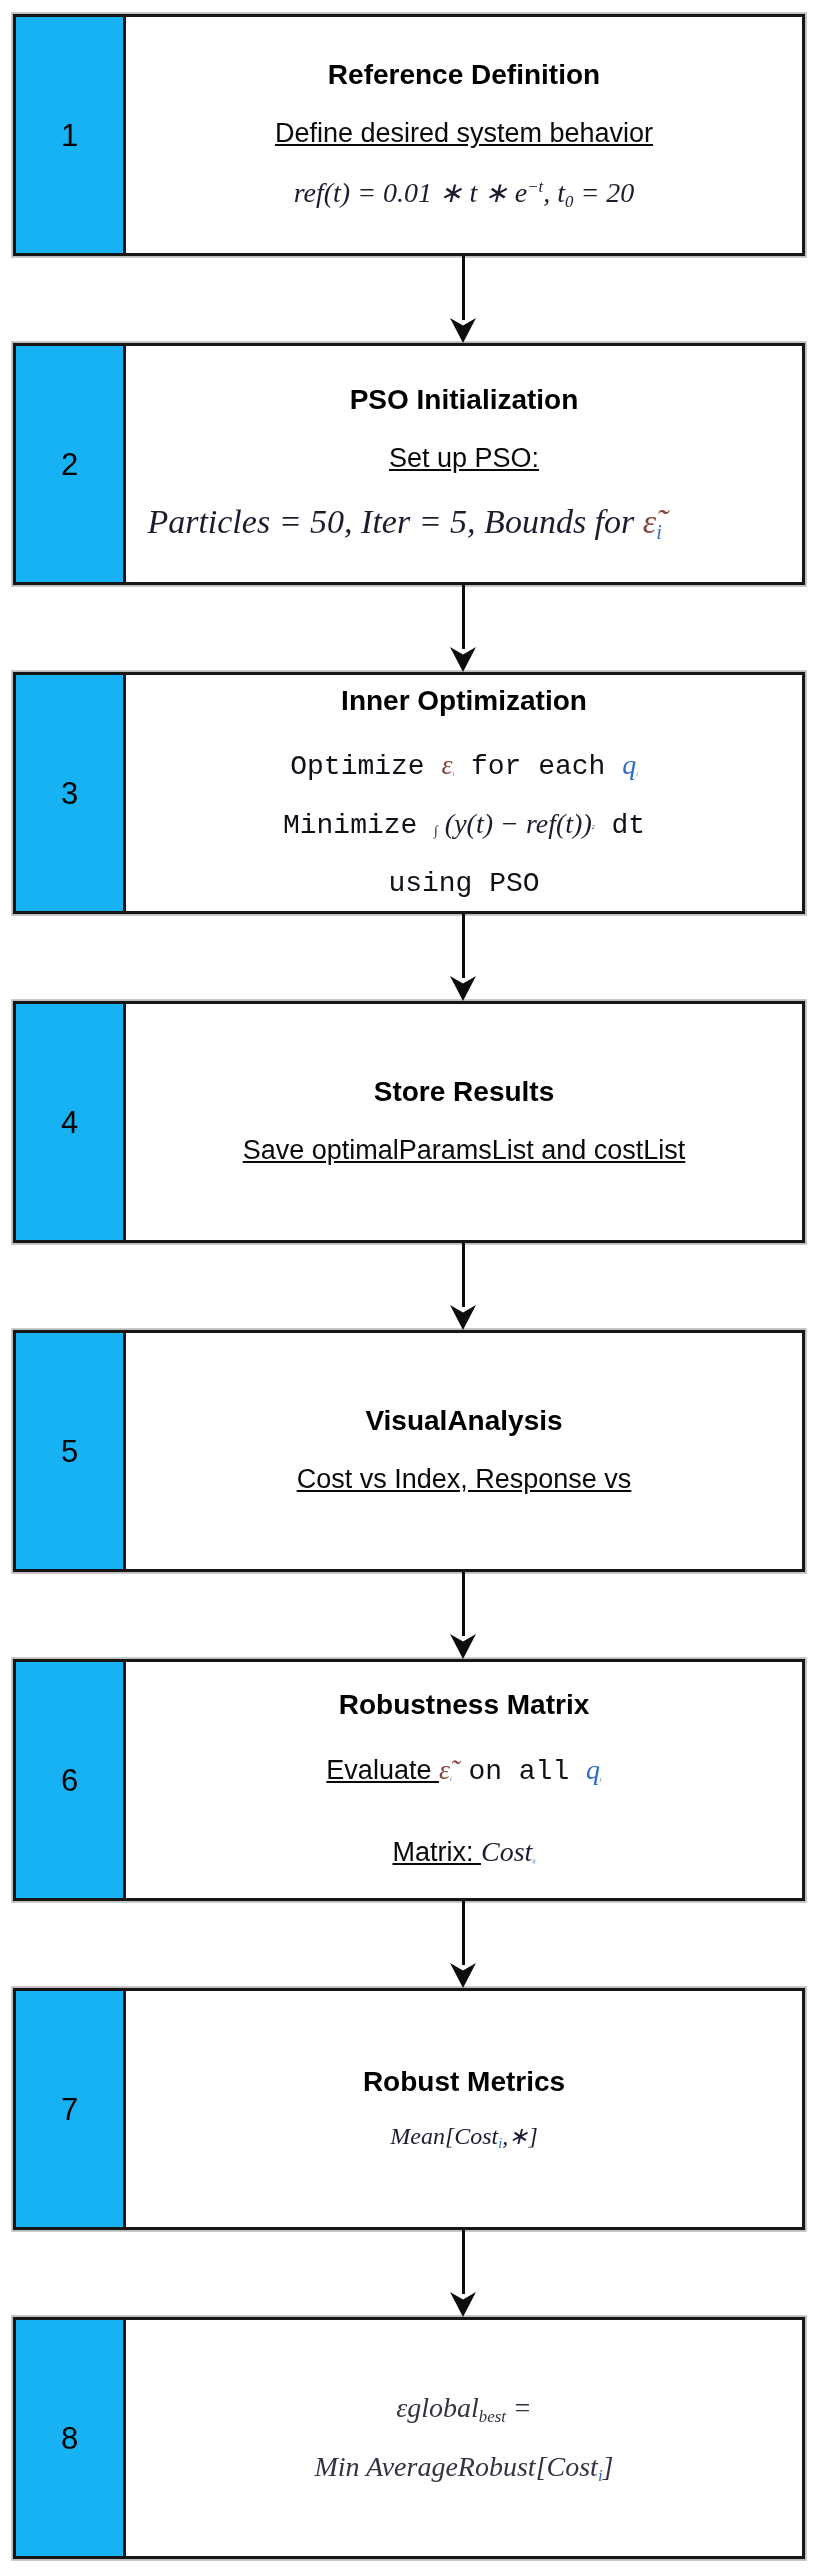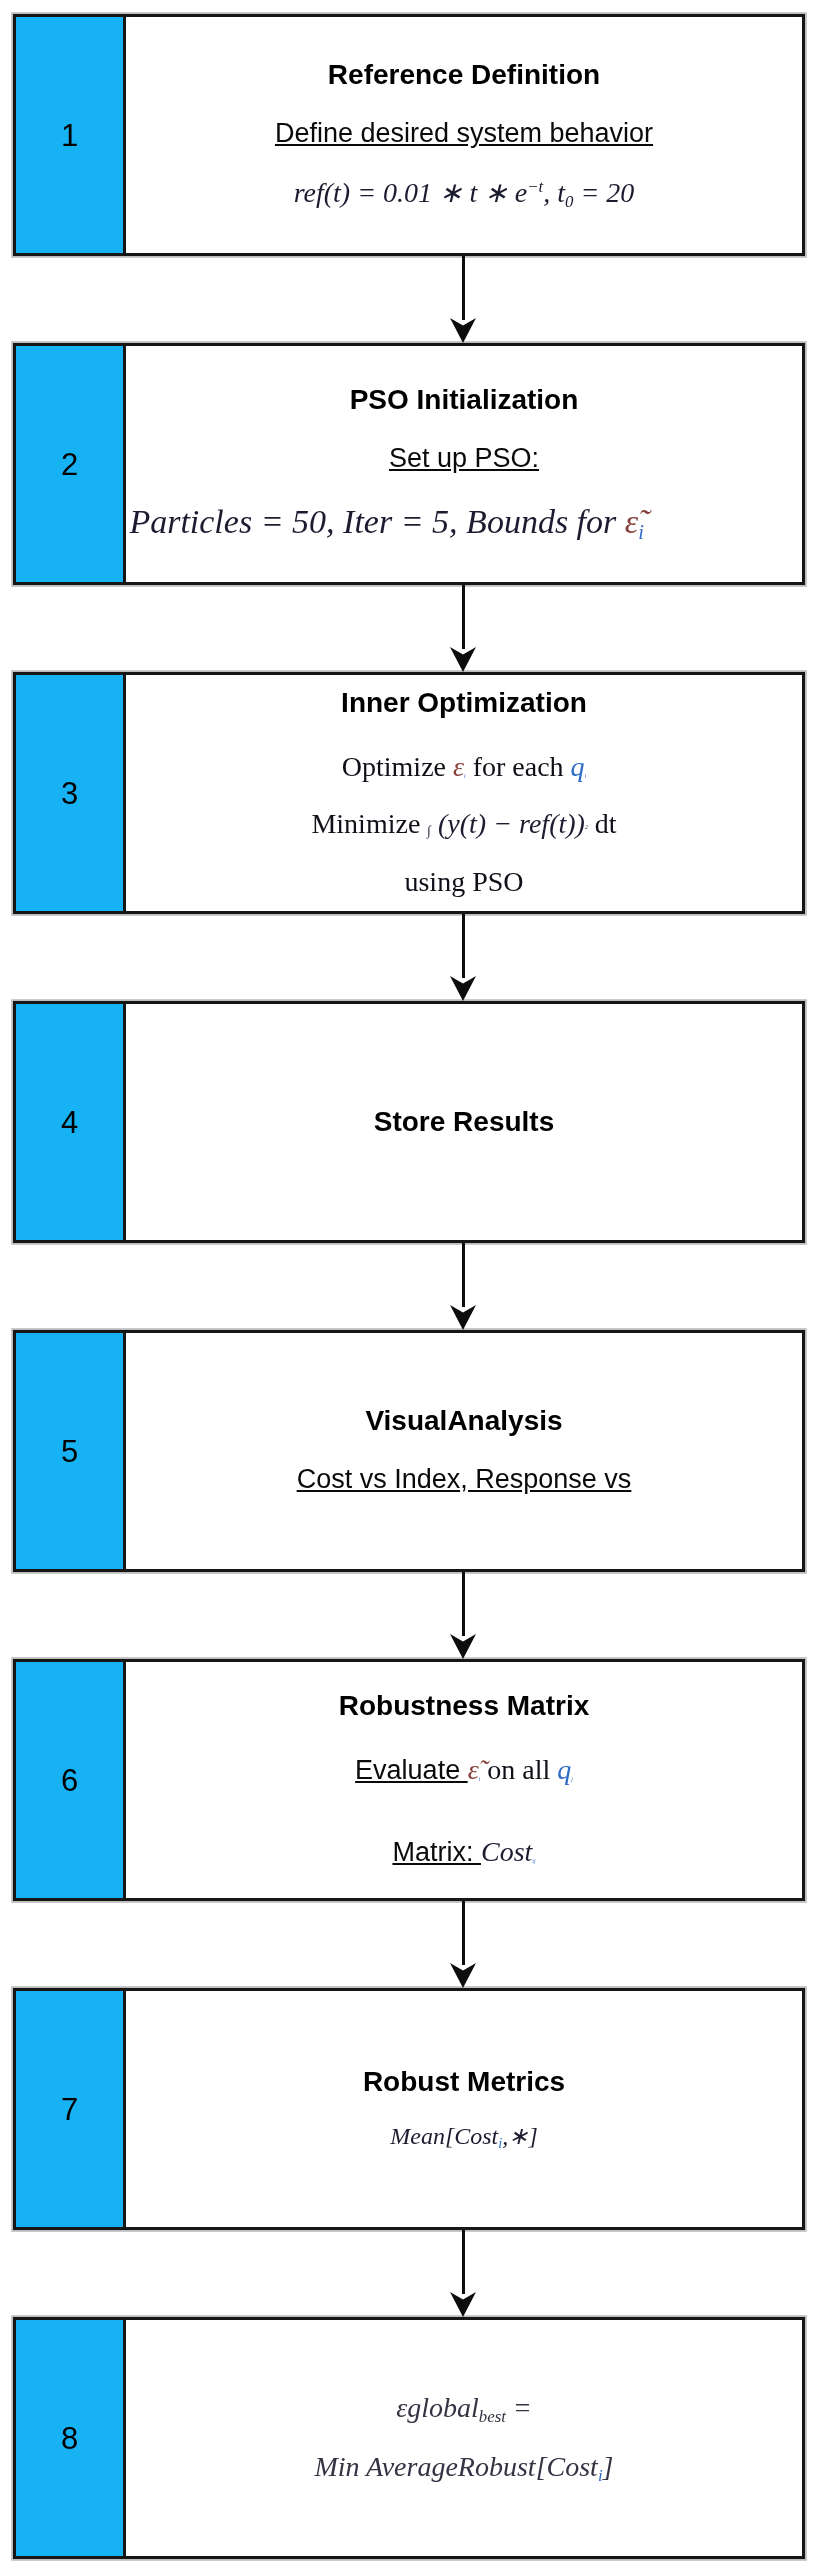--- a/index.html
+++ b/index.html
@@ -18,22 +18,22 @@
     font:400 31px/1 "Liberation Sans",sans-serif;color:#000;
   }
   .content{
     flex:1;display:flex;flex-direction:column;align-items:center;justify-content:center;
     text-align:center;overflow:hidden;gap:20px;padding:0 2.4px;
   }
   .t{font:700 28px/1.3 "Liberation Sans",sans-serif;color:#000;}
   .b{font:400 27px/1.5 "Liberation Sans",sans-serif;color:#0a0a0a;text-decoration:underline;}
   .line{line-height:1.35;white-space:nowrap;text-align:center;}
   .m{font-family:"Liberation Serif",serif;font-style:italic;font-size:28px;color:var(--math_dark,#1c1c30);}
-  .mu{font-family:Liberation Serif, serif;font-style:normal;font-size:28px;color:#101018;}
-  .wide{font-size:34px;align-self:flex-start;margin-left:1px;}
+  .mu{font-family:Liberation Mono, monospace;font-style:normal;font-size:28px;color:#101018;}
+  .wide{font-size:34px;align-self:flex-start;margin-left:19px;}
   .big-eq{font-size:24px;}
   .blue{color:var(--math_blue,#2e6cc8);}
   .maroon{color:var(--math_maroon,#86413a);}
   .gray{color:#333344;}
   .sb{font-size:0.6em;vertical-align:-0.28em;}
   .sp{font-size:0.6em;vertical-align:0.62em;}
   .int{font-size:1.4em;vertical-align:-0.12em;font-style:normal;}
   .gap-lg{margin-top:21.6px;}
   .tpad{margin-bottom:6px;}
   
@@ -89,20 +89,21 @@
 
   <div class="gap">
     <div class="aline"></div>
     <div class="ahead"></div>
   </div>
 
   <div class="step">
     <div class="num">4</div>
     <div class="content">
       <div class="t">Store Results</div>
+      <div class="b">Save optimalParamsList and costList</div>
     </div>
   </div>
 
   <div class="gap">
     <div class="aline"></div>
     <div class="ahead"></div>
   </div>
 
   <div class="step">
     <div class="num">5</div>

